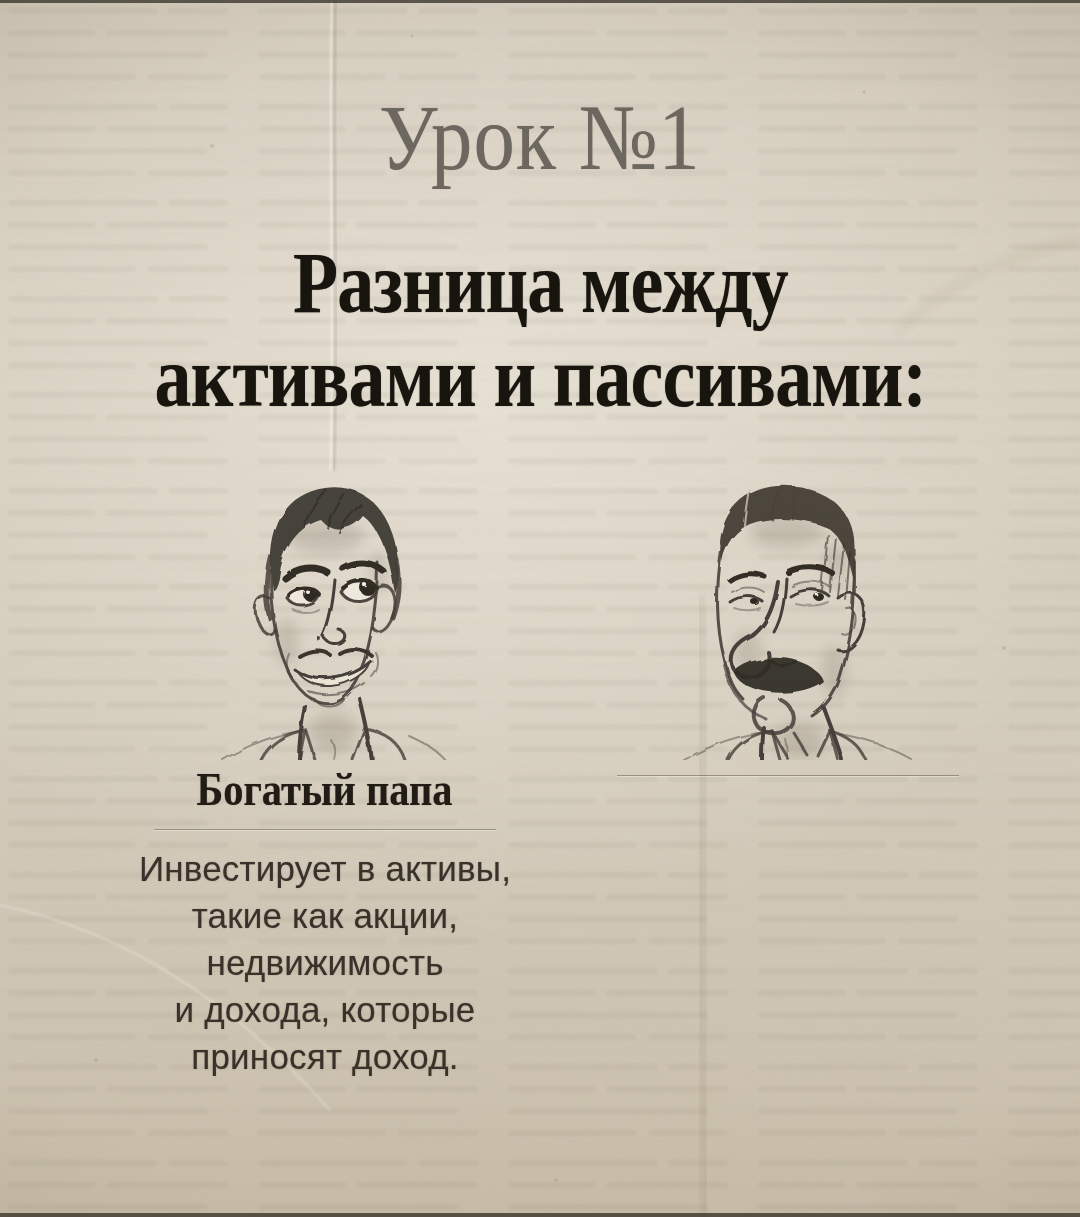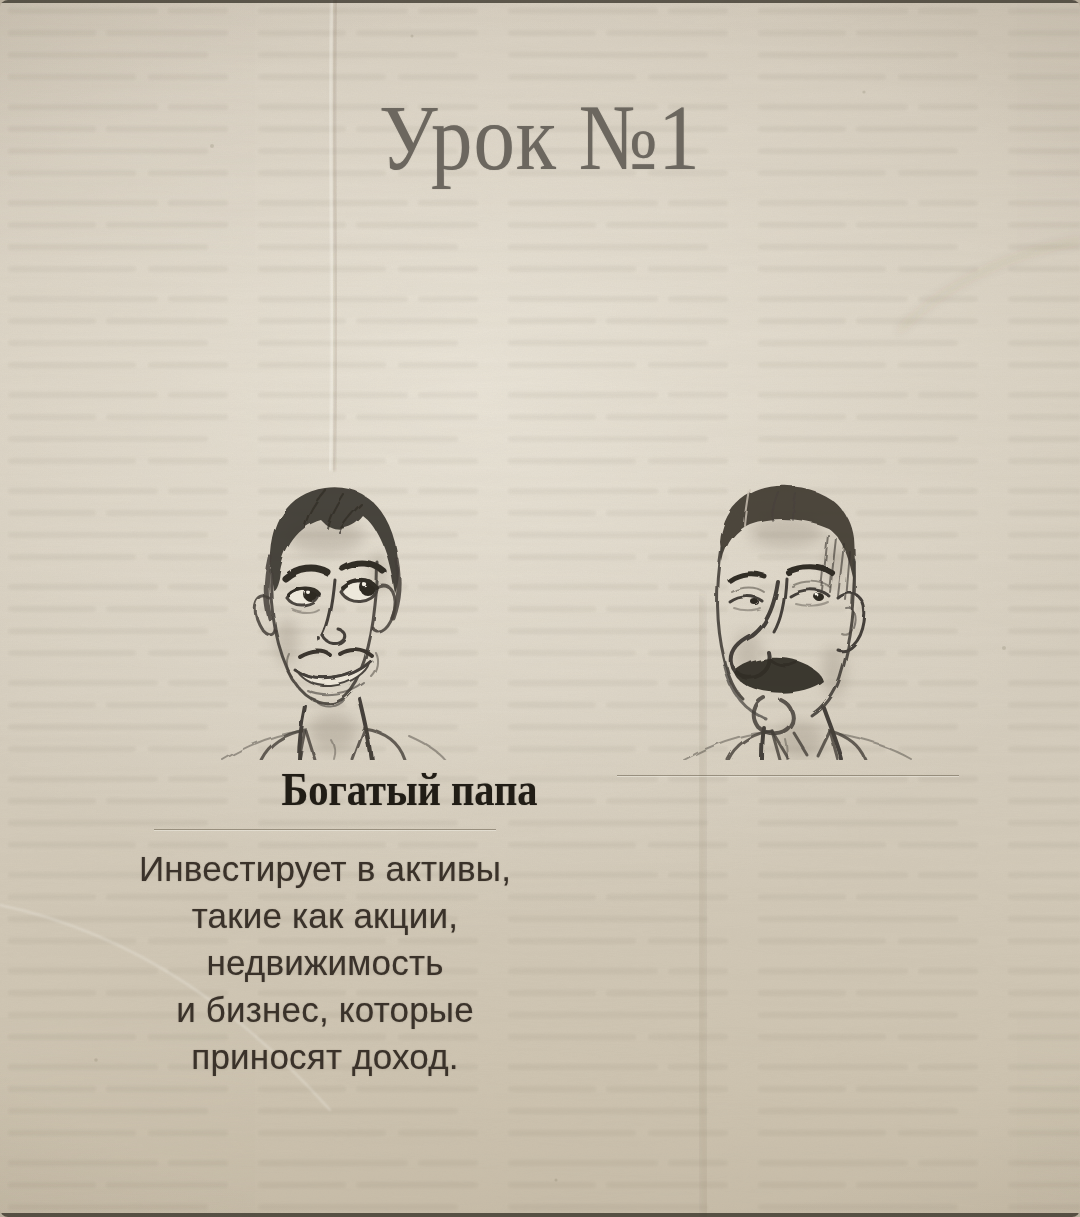--- a/index.html
+++ b/index.html
@@ -4,21 +4,20 @@
 <style>
   html,body{margin:0;padding:0;background:#b9af9d;}
   .card{
     position:relative; width:1080px; height:1217px; overflow:hidden;
     margin:0 auto;
     background:
       radial-gradient(ellipse 980px 760px at 44% 32%, rgba(250,246,236,0.55), rgba(250,246,236,0) 70%),
       radial-gradient(ellipse 1500px 1150px at 50% 52%, rgba(0,0,0,0) 52%, rgba(96,84,62,0.26) 100%),
       linear-gradient(180deg,#d2c9ba 0%, #d9d1c2 28%, #d7cfc0 58%, #cfc5b2 88%, #c8bda9 100%);
     font-family:"Liberation Serif", serif;
-    border-radius:8px;
   }
   .bg-fx{position:absolute;left:0;top:0;width:1080px;height:1217px;pointer-events:none;}
   .edge{position:absolute;left:0;width:1080px;background:rgba(44,40,31,0.72);}
   .edge.top{top:0;height:3px;}
   .edge.bottom{bottom:0;height:4px;}
 
   .title{
     position:absolute; top:84px; left:0; width:1080px; text-align:center;
     font-size:92px; color:#6c675f; letter-spacing:1px;
     text-shadow:0 0 1px rgba(108,103,95,.5);
@@ -32,21 +31,20 @@
   }
   .heading .cond{display:inline-block; transform:scale(0.88,1.04); transform-origin:50% 50%; white-space:pre-line;}
 
   .col{position:absolute; top:440px; width:460px; text-align:center;}
   .col.left{left:95px;}
   .col.right{left:558px;}
   .portrait{display:block; margin:0 auto; width:320px; height:320px;}
   .dad-name{
     margin:6px 0 0 0; font-size:46px; font-weight:bold; color:#211d16; line-height:48px;
     text-shadow:0 0 1px rgba(33,29,22,.5);
-    text-align:right;
   }
   .dad-name .cond{display:inline-block; transform:scale(0.88,1.03); transform-origin:50% 50%;}
   .divider{
     display:block; width:342px; margin:15px auto 0 auto; border:none; height:0;
     border-top:1.5px solid rgba(104,94,77,0.55);
     box-shadow:0 1px 0 rgba(255,255,248,0.35);
   }
   .dad-desc{
     margin:15px 0 0 0; font-family:"Liberation Sans", sans-serif;
     font-size:35px; line-height:47px; color:#3a322a; letter-spacing:0.2px;
@@ -107,20 +105,24 @@
     </g>
   </svg>
 
   <div class="edge top"></div>
   <div class="edge bottom"></div>
 
   <div class="title">
     <span class="cond">Урок №1</span>
   </div>
 
+  <div class="heading">
+    <span class="cond">Разница между
+активами и пассивами:</span>
+  </div>
 
   <section class="col left">
     <svg class="portrait" viewBox="0 0 320 320">
       <defs>
         <filter id="sketchyA" x="-15%" y="-15%" width="130%" height="130%">
           <feTurbulence type="fractalNoise" baseFrequency="0.04" numOctaves="2" seed="7" result="t"></feTurbulence>
           <feDisplacementMap in="SourceGraphic" in2="t" scale="5"></feDisplacementMap>
         </filter>
         <filter id="softA" x="-60%" y="-60%" width="220%" height="220%">
             <feGaussianBlur stdDeviation="7"></feGaussianBlur>
@@ -175,21 +177,21 @@
         <path d="M188,320 L199,290" opacity="0.8"></path>
         <path d="M58,320 C88,302 112,294 136,291" stroke-width="2" opacity="0.45"></path>
         <path d="M244,296 C262,304 274,312 280,320" stroke-width="2" opacity="0.45"></path>
       </g>
     </svg>
     <h2 class="dad-name"><span class="cond">Богатый папа</span></h2>
     <hr class="divider">
     <p class="dad-desc">Инвестирует в активы,
 такие как акции,
 недвижимость
-и бизнес, которые
+и дохода, которые
 приносят доход.</p>
   </section>
 
   <section class="col right">
     <svg class="portrait" viewBox="0 0 320 320">
       <defs>
         <filter id="sketchyB" x="-15%" y="-15%" width="130%" height="130%">
           <feTurbulence type="fractalNoise" baseFrequency="0.04" numOctaves="2" seed="11" result="t"></feTurbulence>
           <feDisplacementMap in="SourceGraphic" in2="t" scale="5"></feDisplacementMap>
         </filter>

